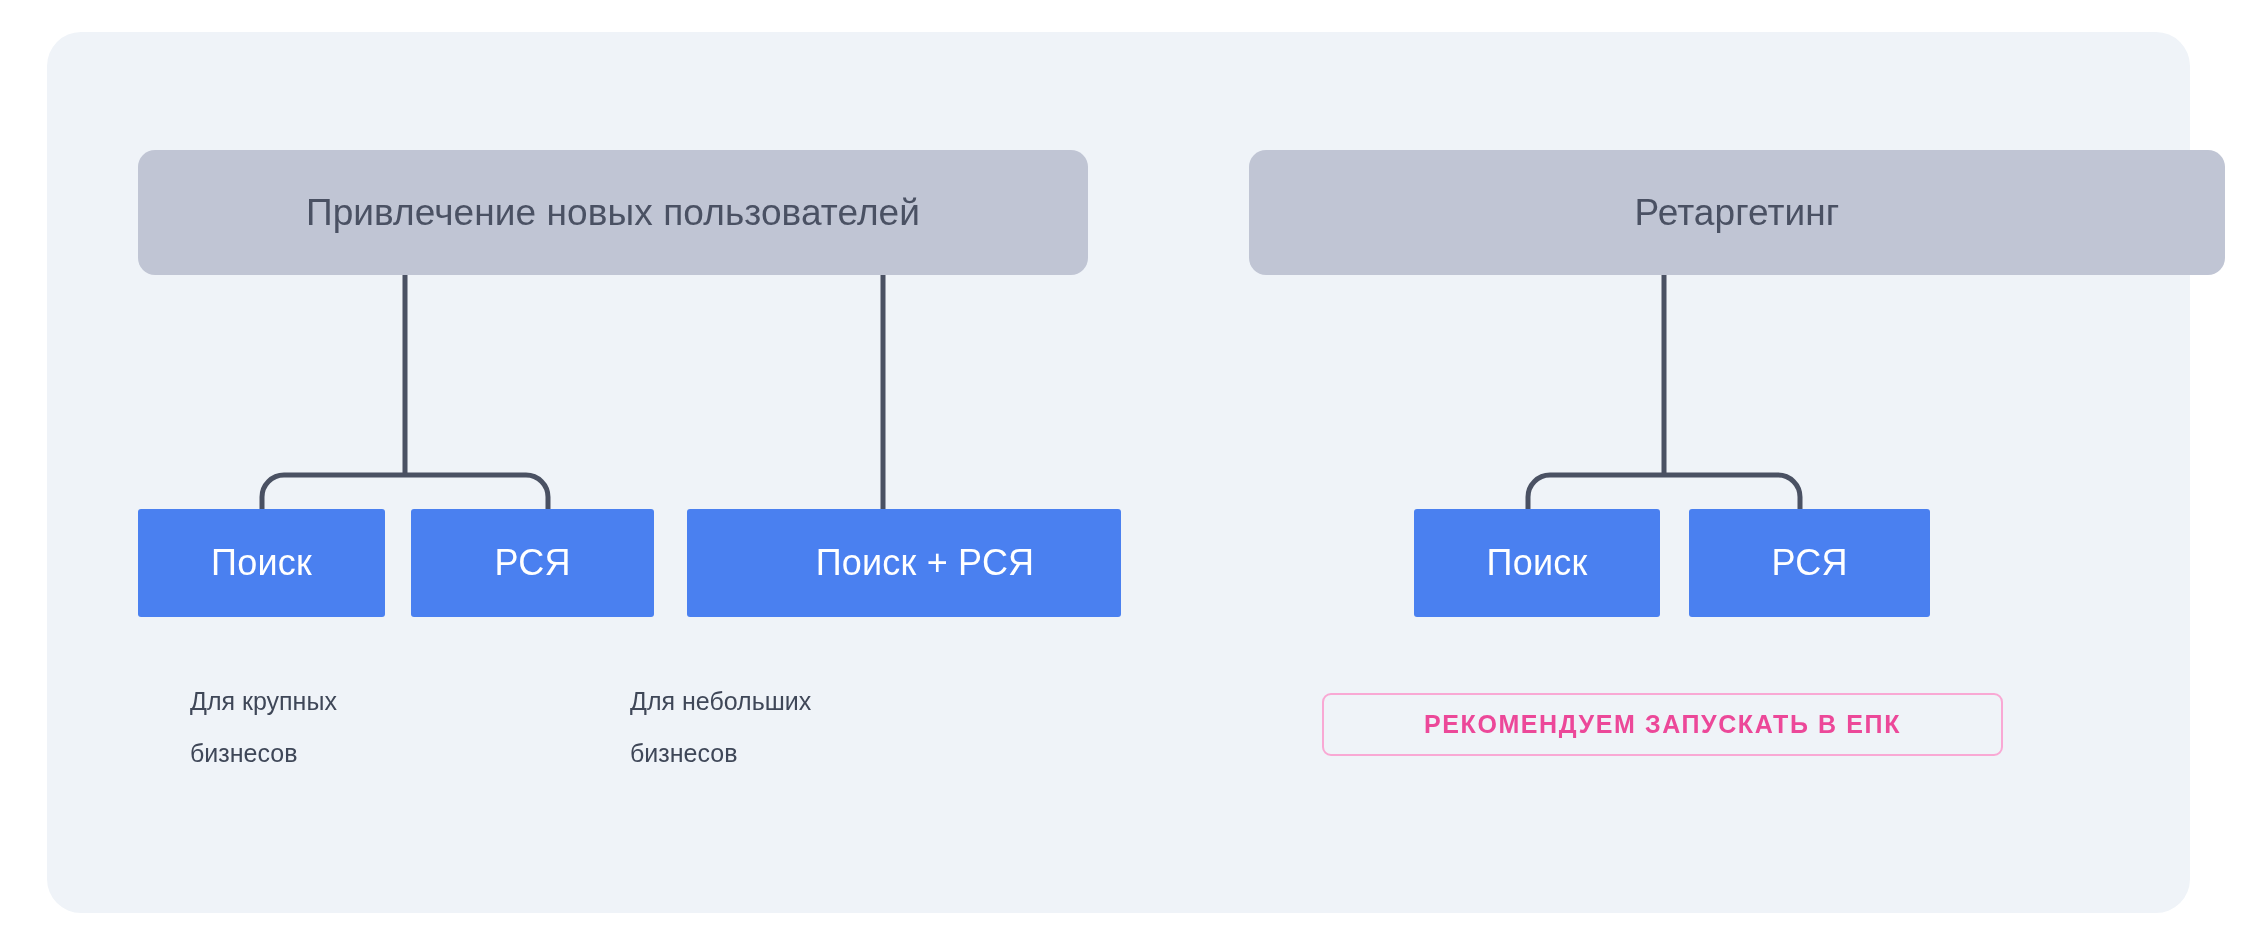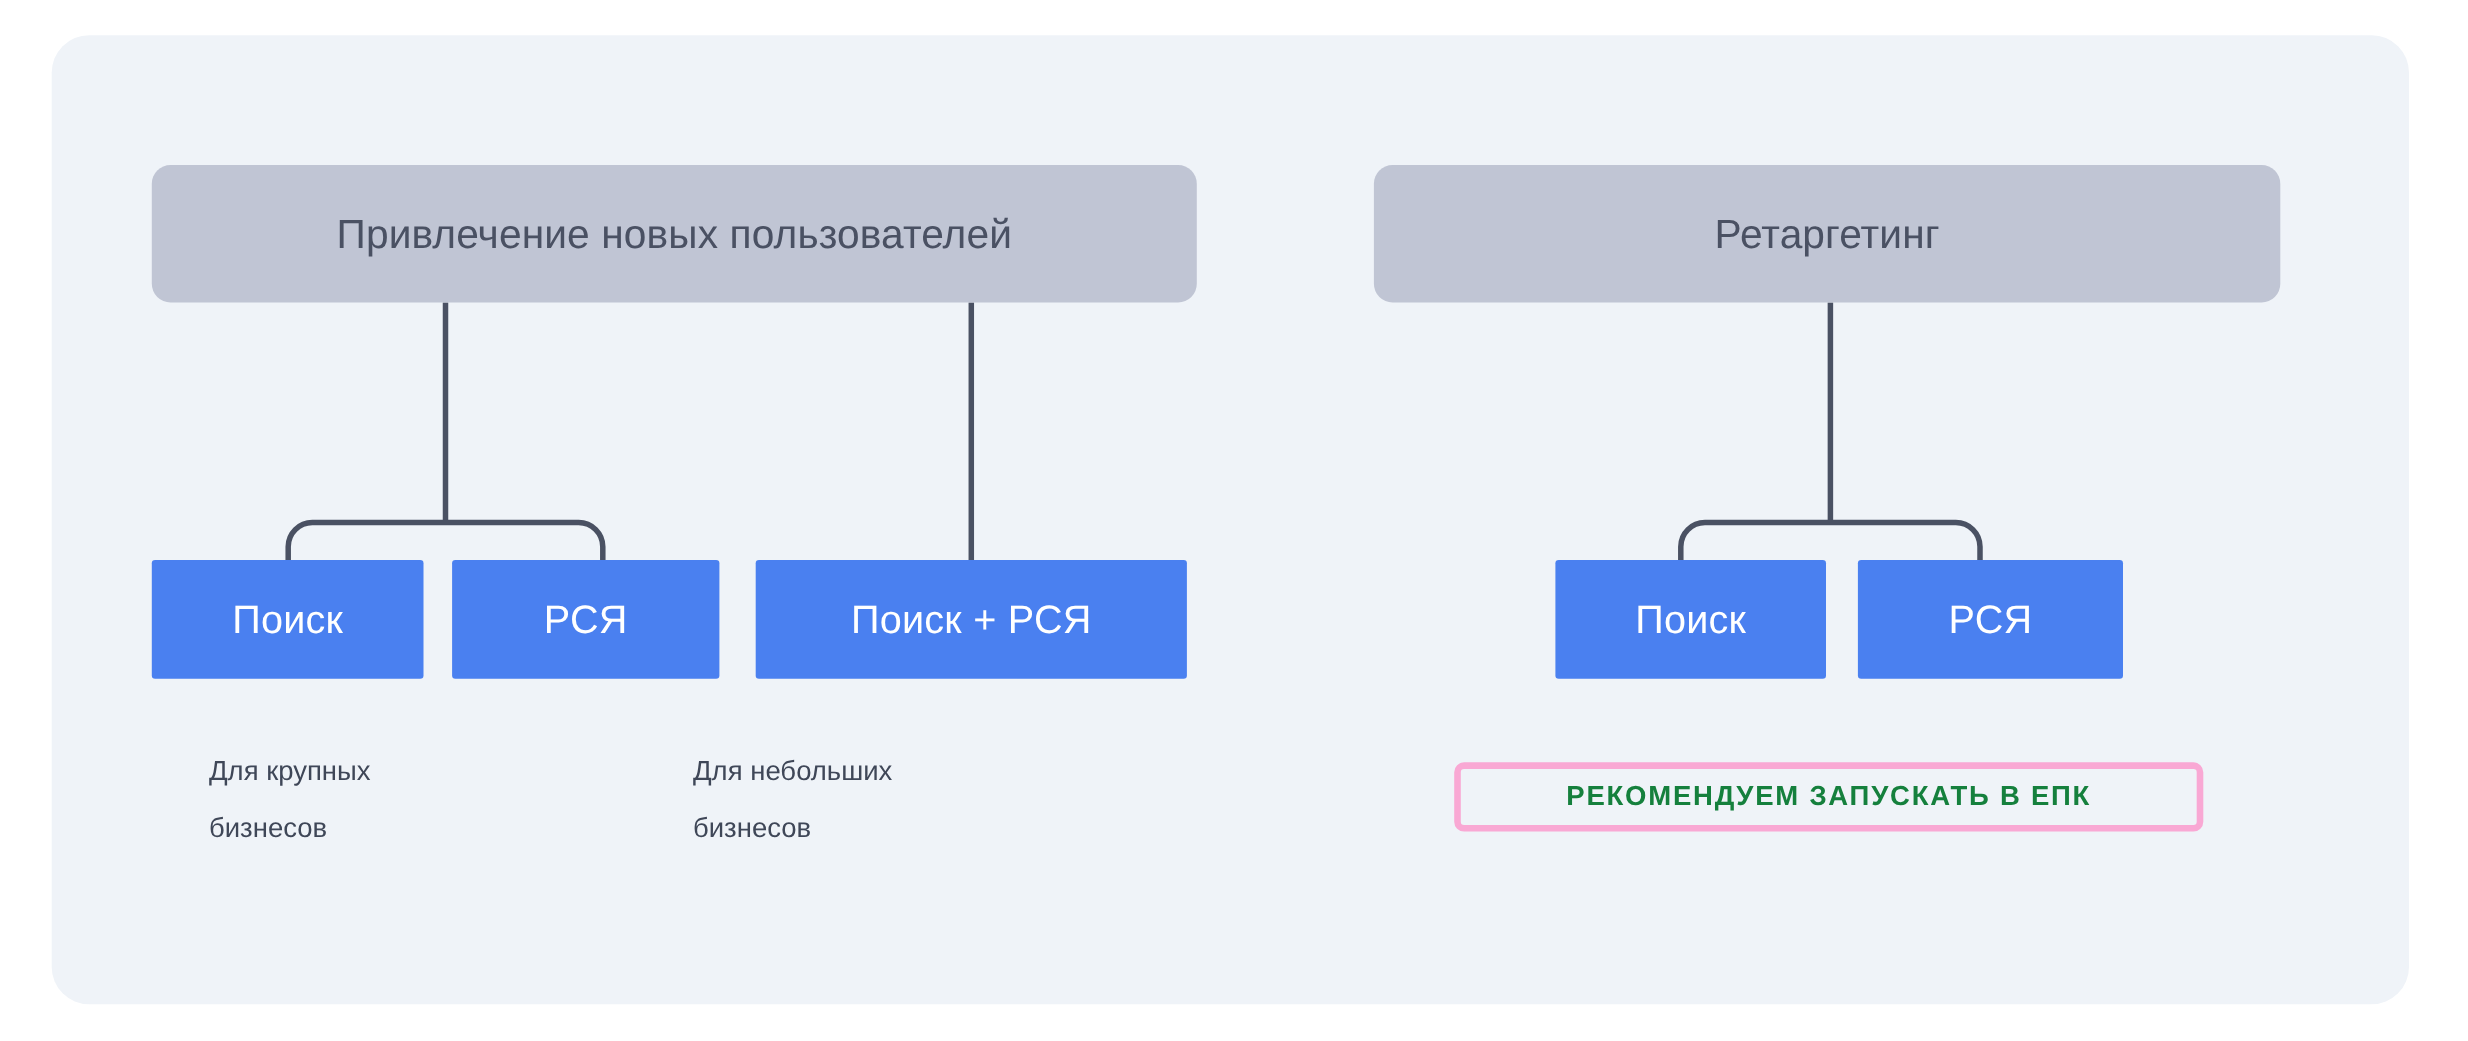--- a/index.html
+++ b/index.html
@@ -50,39 +50,39 @@
   }
   #head-acquisition {
     left: 138px;
     top: 150px;
     width: 950px;
     height: 125px;
   }
   #head-retargeting {
     left: 1249px;
     top: 150px;
-    width: 824px;
+    width: 976px;
     height: 125px;
   }
   .chip {
     position: absolute;
     background: #4a80f0;
     border-radius: 3px;
     display: flex;
     align-items: center;
     justify-content: center;
     color: #ffffff;
     font-size: 36px;
     font-weight: 400;
     letter-spacing: 0.2px;
     z-index: 3;
   }
   #chip-l-search  { left: 138px;  top: 509px; width: 247px; height: 108px; }
   #chip-l-rsya    { left: 411px;  top: 509px; width: 243px; height: 108px; }
-  #chip-l-both    { left: 687px;  top: 509px; width: 392px; height: 108px; }
+  #chip-l-both    { left: 687px;  top: 509px; width: 392px; height: 108px; padding-left: 42px; }
   #chip-r-search  { left: 1414px; top: 509px; width: 246px; height: 108px; }
   #chip-r-rsya    { left: 1689px; top: 509px; width: 241px; height: 108px; }
 
   .caption {
     position: absolute;
     color: #3f4758;
     font-size: 25px;
     line-height: 52px;
     text-align: left;
     font-weight: 400;
@@ -90,26 +90,26 @@
   #caption-large { left: 190px; top: 675px; width: 380px; }
   #caption-small { left: 630px; top: 675px; width: 500px; }
 
   #badge-epk {
     position: absolute;
     left: 1322px;
     top: 693px;
     width: 681px;
     height: 63px;
     box-sizing: border-box;
-    border: 6px solid #f9a8d4;
+    border: 2px solid #f9a8d4;
     border-radius: 9px;
     display: flex;
     align-items: center;
     justify-content: center;
-    color: #15803d;
+    color: #ec4899;
     font-size: 25px;
     font-weight: bold;
     letter-spacing: 1.6px;
   }
 </style>
 </head>
 <body>
 
 <div id="stage">
 

